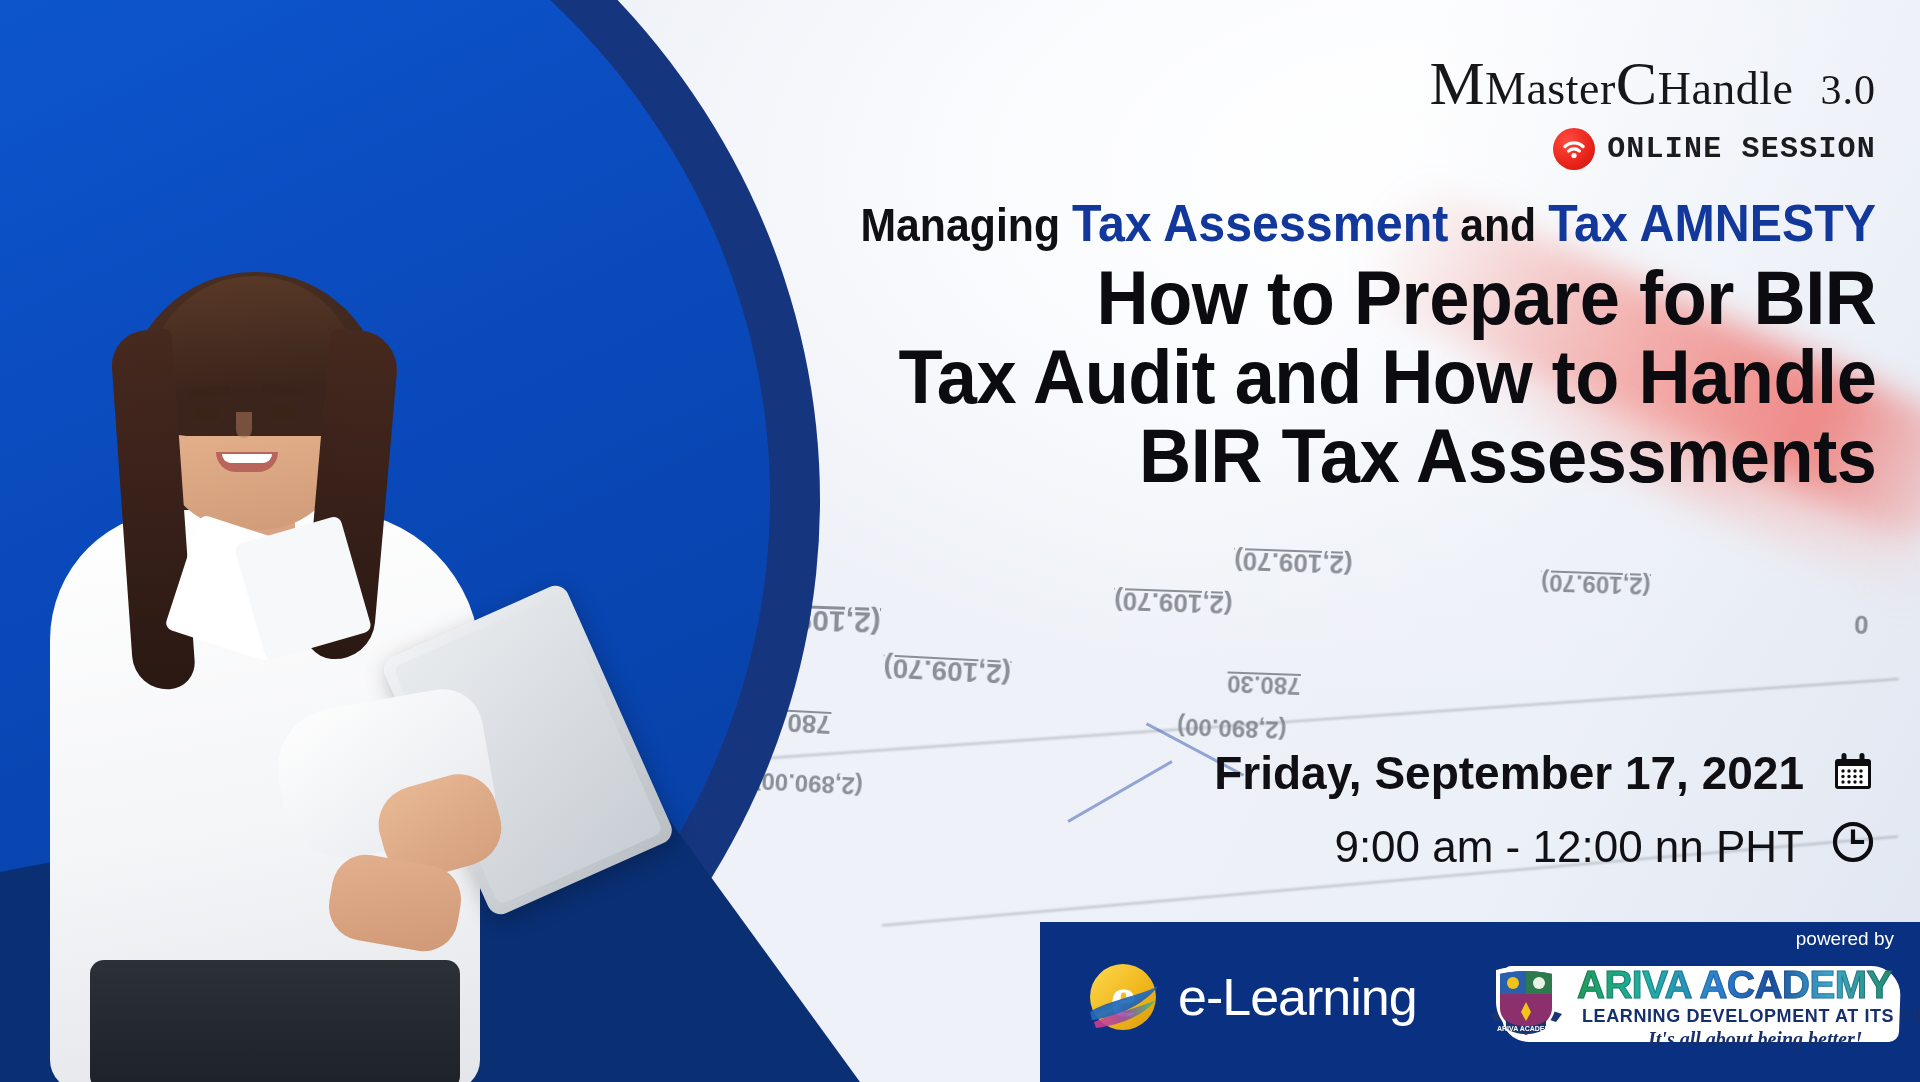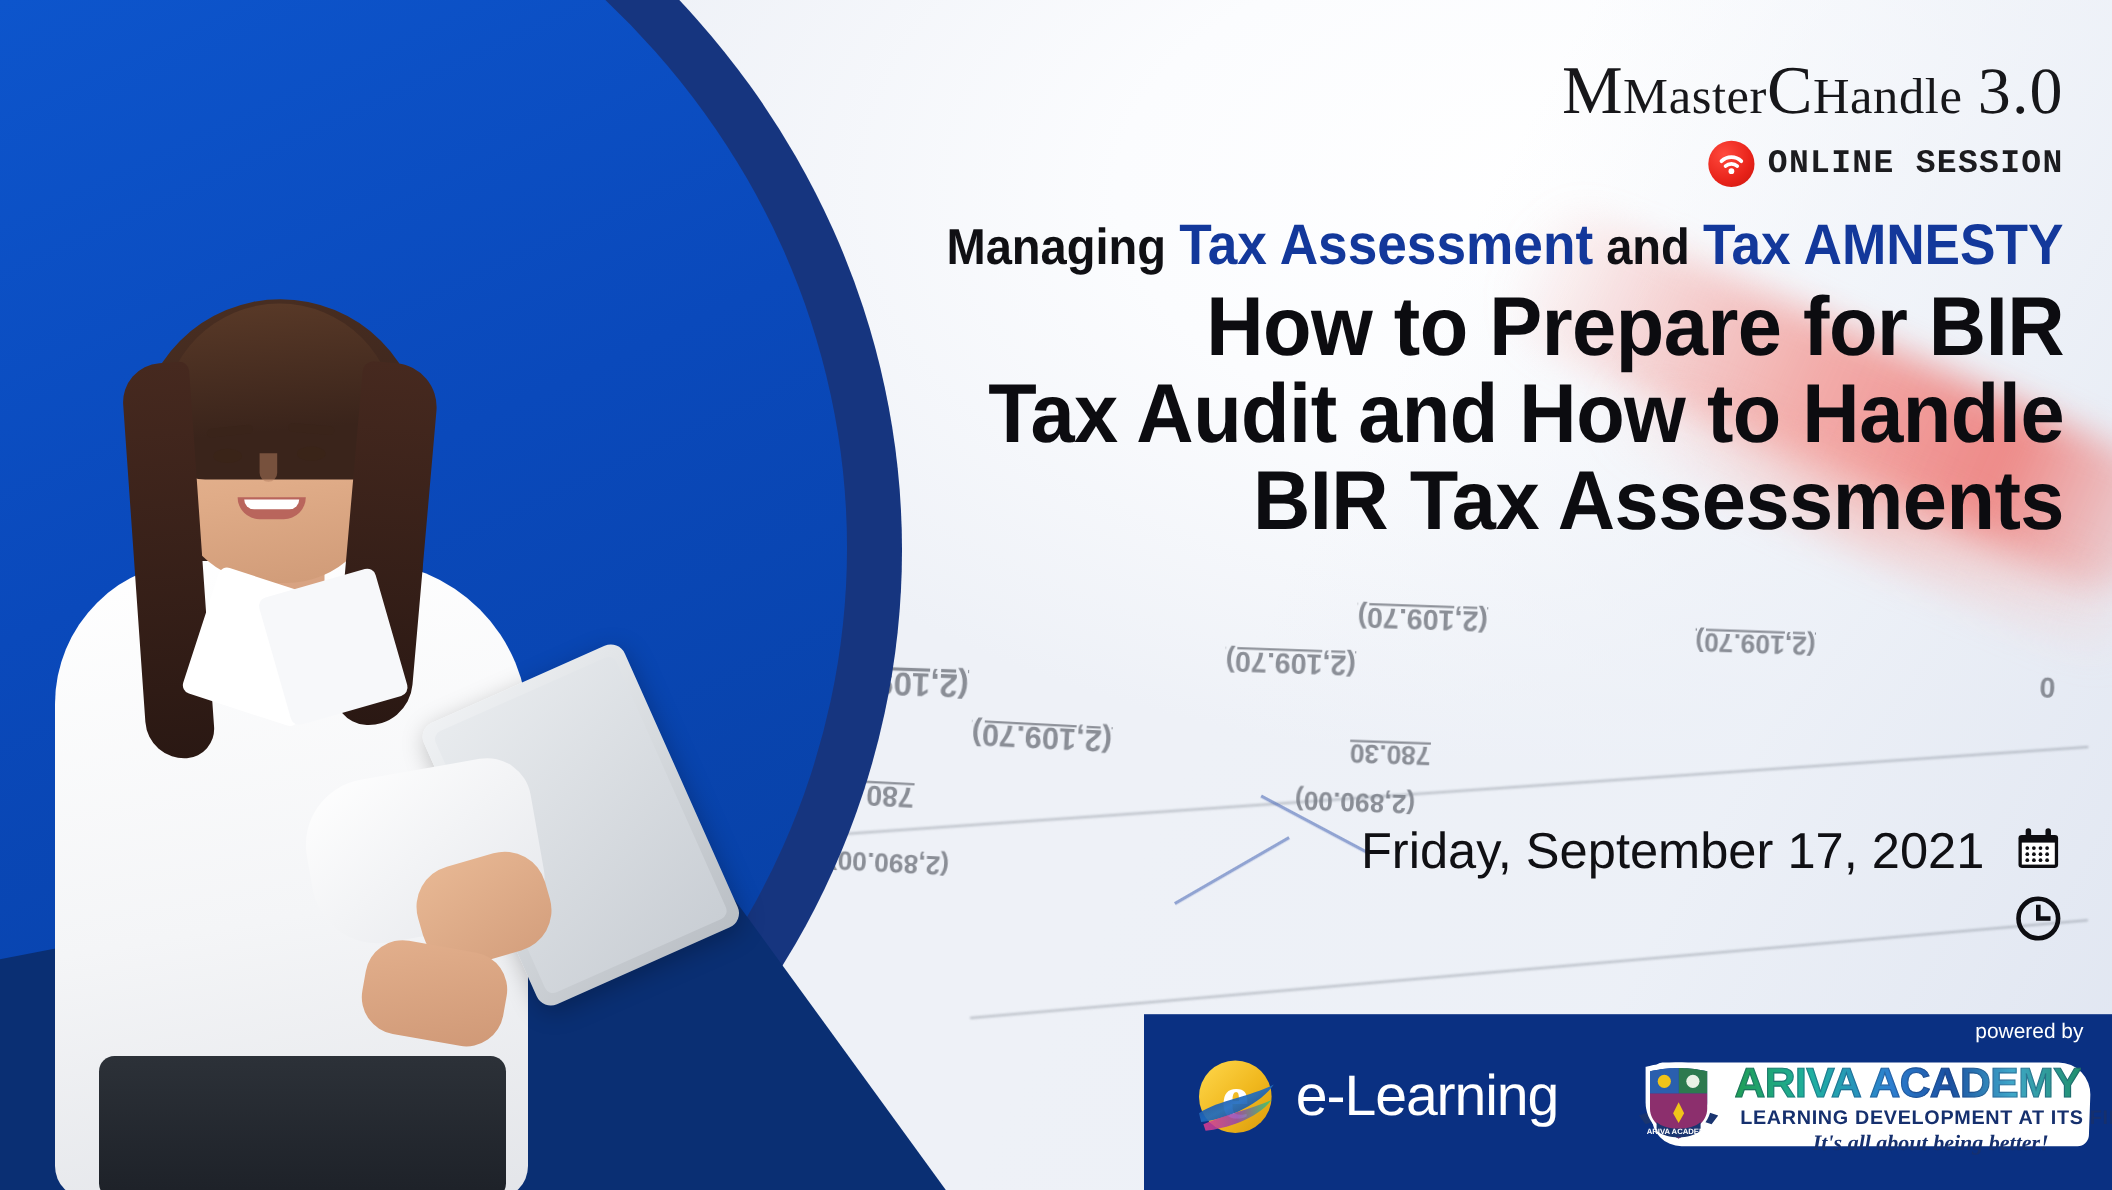--- a/index.html
+++ b/index.html
@@ -123,21 +123,21 @@
     background:linear-gradient(155deg,#e8ebee,#c9ced4);}
 
   
   .mc-wrap{position:absolute;right:44px;top:52px;text-align:right;z-index:8;}
   .mc-title{
     font-family:"Liberation Serif", serif;
     font-size:62px;line-height:1;color:#17171a;letter-spacing:.5px;white-space:nowrap;
   }
   .mc-title .cap{font-size:62px;}
   .mc-title .sc{font-size:46px;}
-  .mc-title .ver{font-size:60px;margin-left:14px;letter-spacing:1px;}
+  .mc-title .ver{font-size:42px;margin-left:27px;letter-spacing:1px;}
   .mc-sub{display:flex;align-items:center;justify-content:flex-end;gap:12px;margin-top:14px;}
   .wifi-badge{width:42px;height:42px;border-radius:50%;
     background:radial-gradient(circle at 34% 30%, #ff4a3d 0%, #e8231a 60%, #c9150d 100%);
     display:flex;align-items:center;justify-content:center;flex:0 0 auto;}
   .mc-sub-text{font-size:30px;font-weight:700;color:#1c1c1f;letter-spacing:1.2px;font-family:Liberation Mono, monospace;}
 
   
   .kicker{
     position:absolute;right:44px;top:196px;z-index:8;text-align:right;white-space:nowrap;
     font-size:46px;font-weight:700;line-height:1.05;
@@ -150,21 +150,21 @@
   .title{
     position:absolute;right:44px;top:258px;z-index:8;text-align:right;
     color:#0c0c10;font-size:76px;font-weight:700;line-height:1.04;letter-spacing:-.5px;
     transform:scaleX(.95);transform-origin:right top;
   }
   .title div{white-space:nowrap;}
 
   
   .when{position:absolute;right:44px;top:746px;z-index:8;text-align:right;}
   .when-row{display:flex;align-items:center;justify-content:flex-end;gap:26px;}
-  .when-date{font-size:46px;font-weight:400;color:#101014;white-space:nowrap;}
+  .when-date{font-size:46px;font-weight:700;color:#101014;white-space:nowrap;}
   .when-time{font-size:44px;font-weight:400;color:#111115;white-space:nowrap;margin-top:10px;}
   .ic{width:46px;height:46px;flex:0 0 auto;}
 
   
   .footer{
     position:absolute;left:1040px;top:922px;width:880px;height:160px;
     background:#0a3082;z-index:9;
   }
   .powered{position:absolute;right:26px;top:6px;color:#ffffff;font-size:19px;font-weight:400;}
   .elearn{position:absolute;left:42px;top:34px;display:flex;align-items:center;gap:14px;}
@@ -290,20 +290,21 @@
               <circle cx="31" cy="26.5" r="1.7"></circle>
             <circle cx="13" cy="32" r="1.7"></circle>
               <circle cx="19" cy="32" r="1.7"></circle>
               <circle cx="25" cy="32" r="1.7"></circle>
               <circle cx="31" cy="32" r="1.7"></circle>
           </g>
         </svg>
       </span>
     </div>
     <div class="when-row" style="margin-top:12px;">
+      <span class="when-time">9:00 am - 12:00 nn PHT</span>
       <span class="ic">
         <svg width="46" height="46" viewBox="0 0 46 46" aria-hidden="true">
           <circle cx="23" cy="23" r="18" fill="none" stroke="#0d0d11" stroke-width="4.2"></circle>
           <path d="M23 12.5 V23 H32" fill="none" stroke="#0d0d11" stroke-width="4.2" stroke-linecap="square"></path>
         </svg>
       </span>
     </div>
   </div>
 
   <div class="footer">

